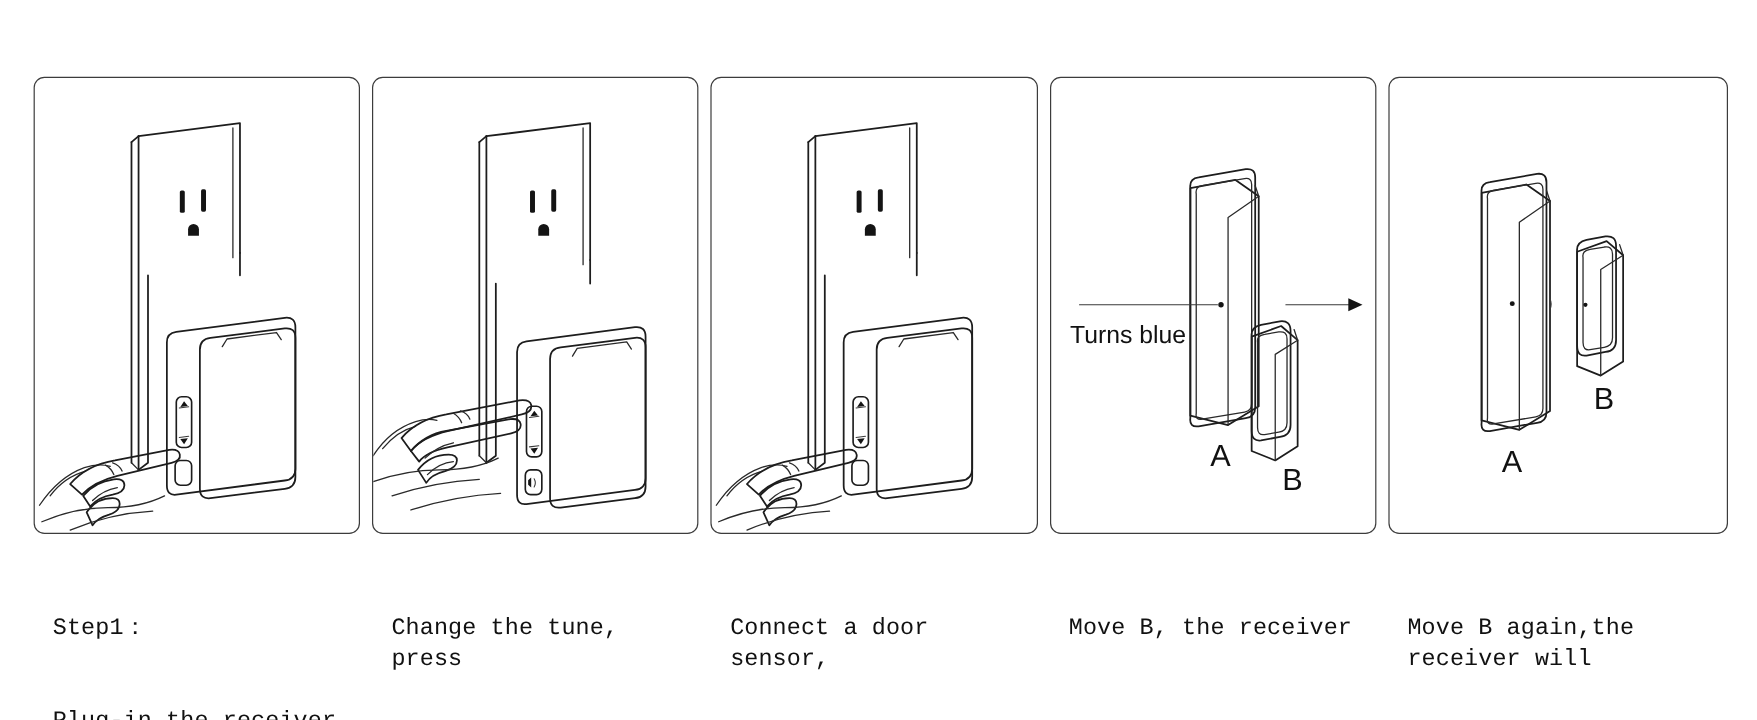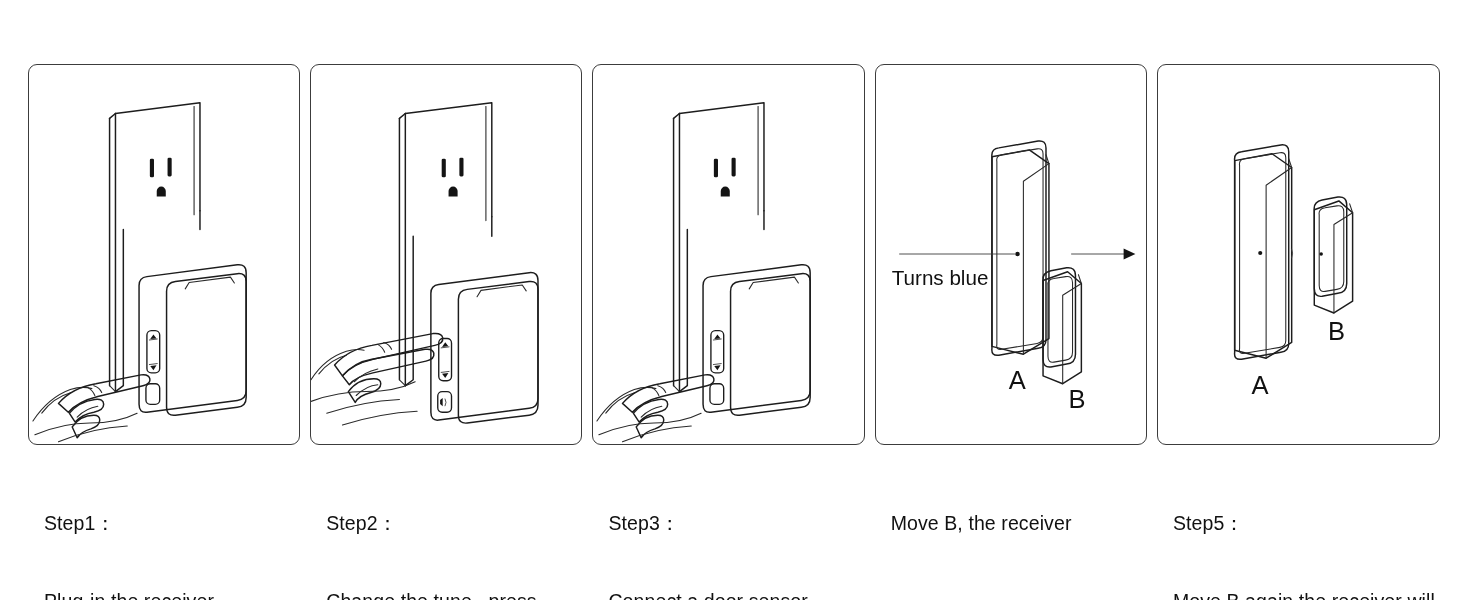--- a/index.html
+++ b/index.html
@@ -58,20 +58,21 @@
     margin-top: 14px;
     padding-left: 16px;
     font-size: 19.5px;
     line-height: 1.33;
     color: #111111;
     white-space: pre-wrap;
     letter-spacing: 0.1px;
   }
   .caption .line {
     display: block;
+    font-family: Liberation Mono, monospace;
   }
   
   .ln {
     fill: none;
     stroke: #1d1d1d;
     stroke-width: 1.5;
     stroke-linecap: round;
     stroke-linejoin: round;
   }
   .ln-thin {
@@ -207,21 +208,20 @@
             <path class="ln-thin" d="M44 320 q10-10 24-13"></path>
             <path class="ln" d="M38 330 q10-13 26-13 q7 0 7 5 q0 6-10 9 q-12 3-16 10 Z" fill="#ffffff"></path>
             <path class="ln-thin" d="M46 334 q10-10 22-11"></path>
             <path class="ln-thin" d="M0 340 q28-10 56-10 q30 0 50-10"></path>
             <path class="ln-thin" d="M16 352 q36-12 74-14"></path>
             <path class="ln-thin" d="M32 364 q38-12 76-14"></path>
           </g>
         </svg>
       </div>
       <div class="caption">
-        <span class="line">Step2：</span>
         <span class="line">Change the tune,  press</span>
         
         
       </div>
     </div>
 
     <div class="step">
       <div class="panel">
         <svg viewBox="0 0 275 381" preserveAspectRatio="xMidYMid meet">
           <g>
@@ -262,21 +262,20 @@
             <path class="ln-thin" d="M60 326 q5 3 7 8"></path>
             <path class="ln" d="M41 352 q10-12 26-14 q9-1 9 5 q0 6-10 8 q-12 2-19 10 Z" fill="#ffffff"></path>
             <path class="ln-thin" d="M49 356 q9-9 21-11"></path>
             <path class="ln" d="M44 366 q8-12 22-12 q6 0 6 5 q0 6-9 9 q-10 3-14 9 Z" fill="#ffffff"></path>
             <path class="ln-thin" d="M6 374 q28-12 56-12 q28 0 48-10"></path>
             <path class="ln-thin" d="M30 381 q34-14 70-16"></path>
           </g>
         </svg>
       </div>
       <div class="caption">
-        <span class="line">Step3：</span>
         <span class="line">Connect a door sensor,</span>
         
         
       </div>
     </div>
 
     <div class="step">
       <div class="panel">
         <svg viewBox="0 0 275 381" preserveAspectRatio="xMidYMid meet">
           <g>
@@ -331,21 +330,20 @@
             <path class="ln-thin" d="M164 150 q-1-6 6-7 l12-2 q7-1 7 6 l0 71 q0 7-7 8 l-12 2 q-6 1-6-6 Z"></path>
             <path class="ln-thin" d="M195 139 L198 148"></path>
             <path class="ln-thin" d="M179 250 L179 160 L198 148"></path>
             <circle class="fill-dark" cx="166" cy="190" r="1.8"></circle>
           </g>
           <text class="lbl-ab" x="95" y="332">A</text>
           <text class="lbl-ab" x="173" y="278">B</text>
         </svg>
       </div>
       <div class="caption">
-        <span class="line">Step5：</span>
         <span class="line">Move B again,the receiver will</span>
         
         
       </div>
     </div>
 
   </div>
 </div>
 
 </body></html>

